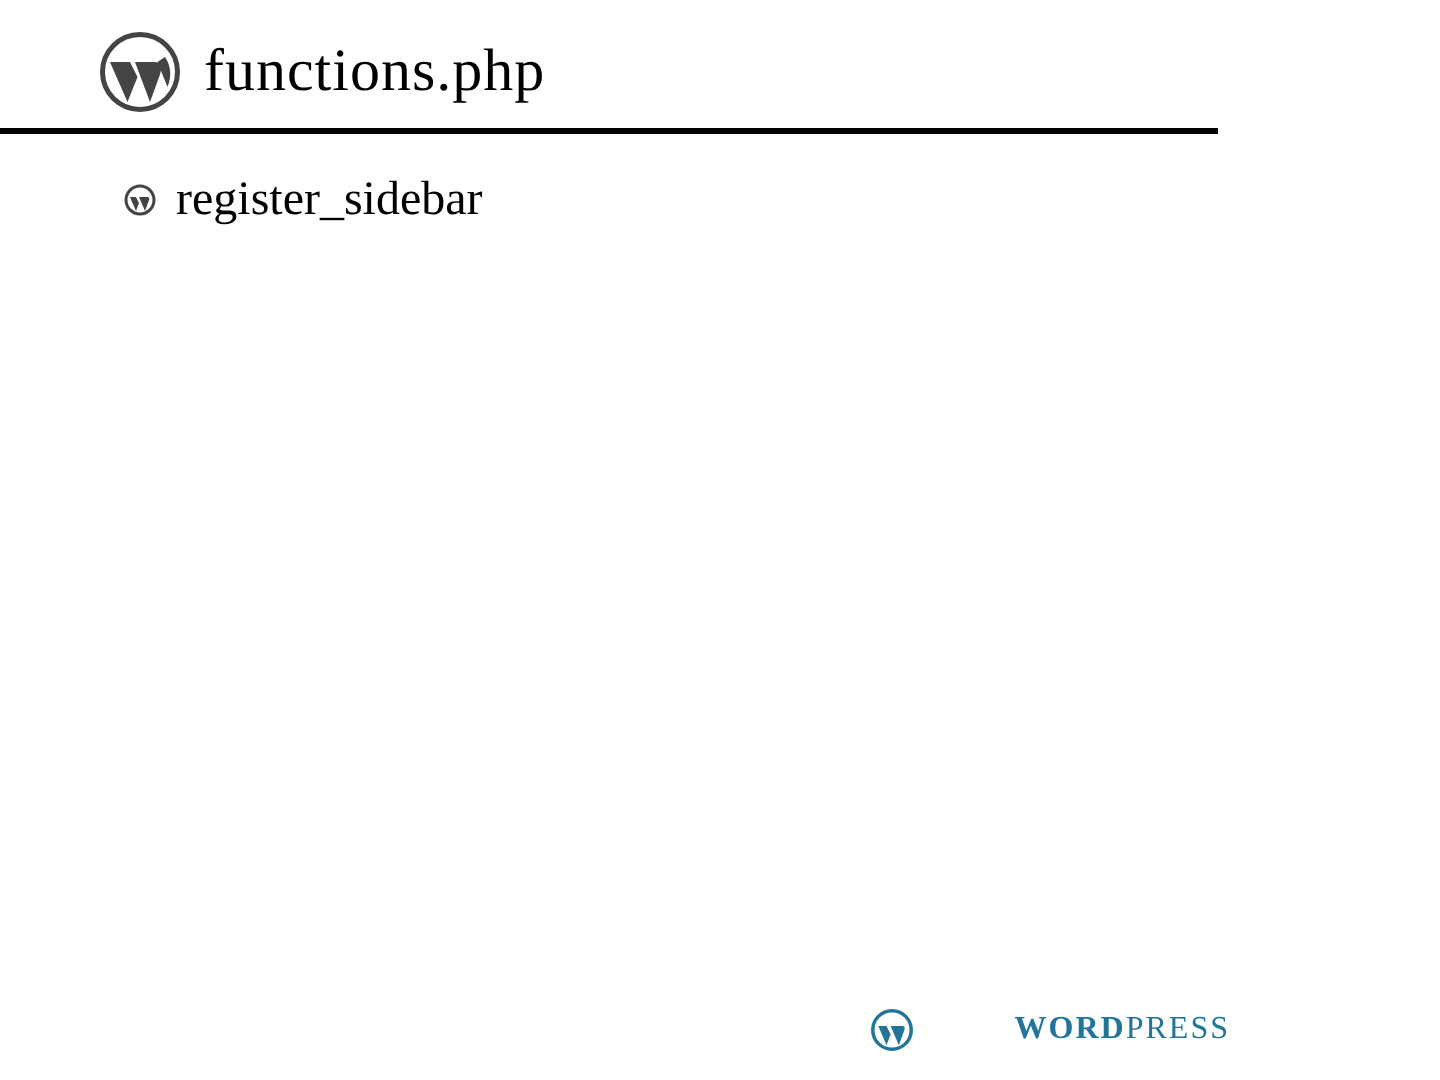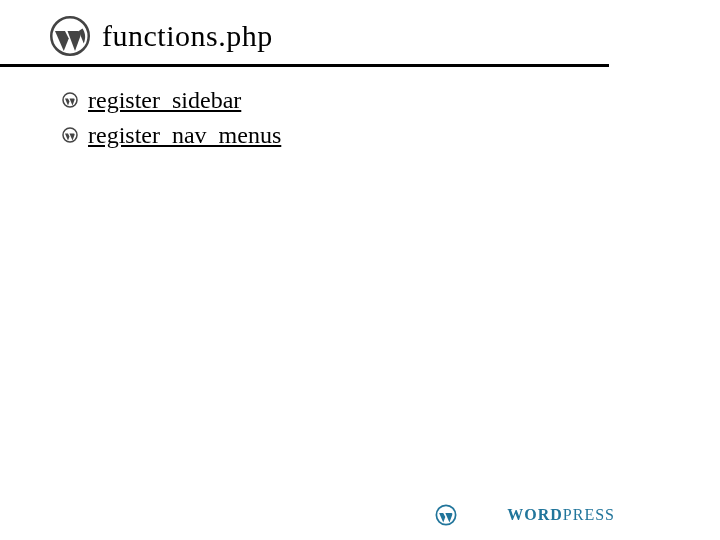--- a/index.html
+++ b/index.html
@@ -32,21 +32,20 @@
     margin-right: 12px;
     flex: 0 0 auto;
   }
   .title {
     font-size: 30px;
     font-weight: 400;
     letter-spacing: 0.5px;
   }
   .content {
     padding: 16px 40px 0 62px;
-    text-decoration: underline;
   }
   .item {
     display: flex;
     align-items: center;
     font-size: 24px;
     line-height: 1.45;
   }
   .bullet {
     width: 16px;
     height: 16px;
@@ -96,27 +95,20 @@
   </div>
 
   <div class="content">
     <div class="item">
       <svg class="bullet" viewBox="0 0 64 64">
         <circle cx="32" cy="32" r="28" fill="none" stroke="#444" stroke-width="6"></circle>
         <path d="M12 26 L24 54 L30 38 L24 26 Z M30 26 L42 54 L50 32 C52 26 48 26 46 26 Z" fill="#444"></path>
       </svg>
       <span>register_sidebar</span>
     </div>
-    <div class="item">
-      <svg class="bullet" viewBox="0 0 64 64">
-        <circle cx="32" cy="32" r="28" fill="none" stroke="#444" stroke-width="6"></circle>
-        <path d="M12 26 L24 54 L30 38 L24 26 Z M30 26 L42 54 L50 32 C52 26 48 26 46 26 Z" fill="#444"></path>
-      </svg>
-      <span>register_nav_menus</span>
-    </div>
   </div>
 
   <div class="footer">
     <svg class="wp-icon" viewBox="0 0 64 64">
       <circle cx="32" cy="32" r="28" fill="none" stroke="#21759b" stroke-width="5"></circle>
       <path d="M12 26 L24 54 L30 38 L24 26 Z M30 26 L42 54 L50 32 C52 26 48 26 46 26 Z" fill="#21759b"></path>
     </svg>
     <span class="brand">
       <span class="word w">Word</span><span class="word p">Press</span>
     </span>

